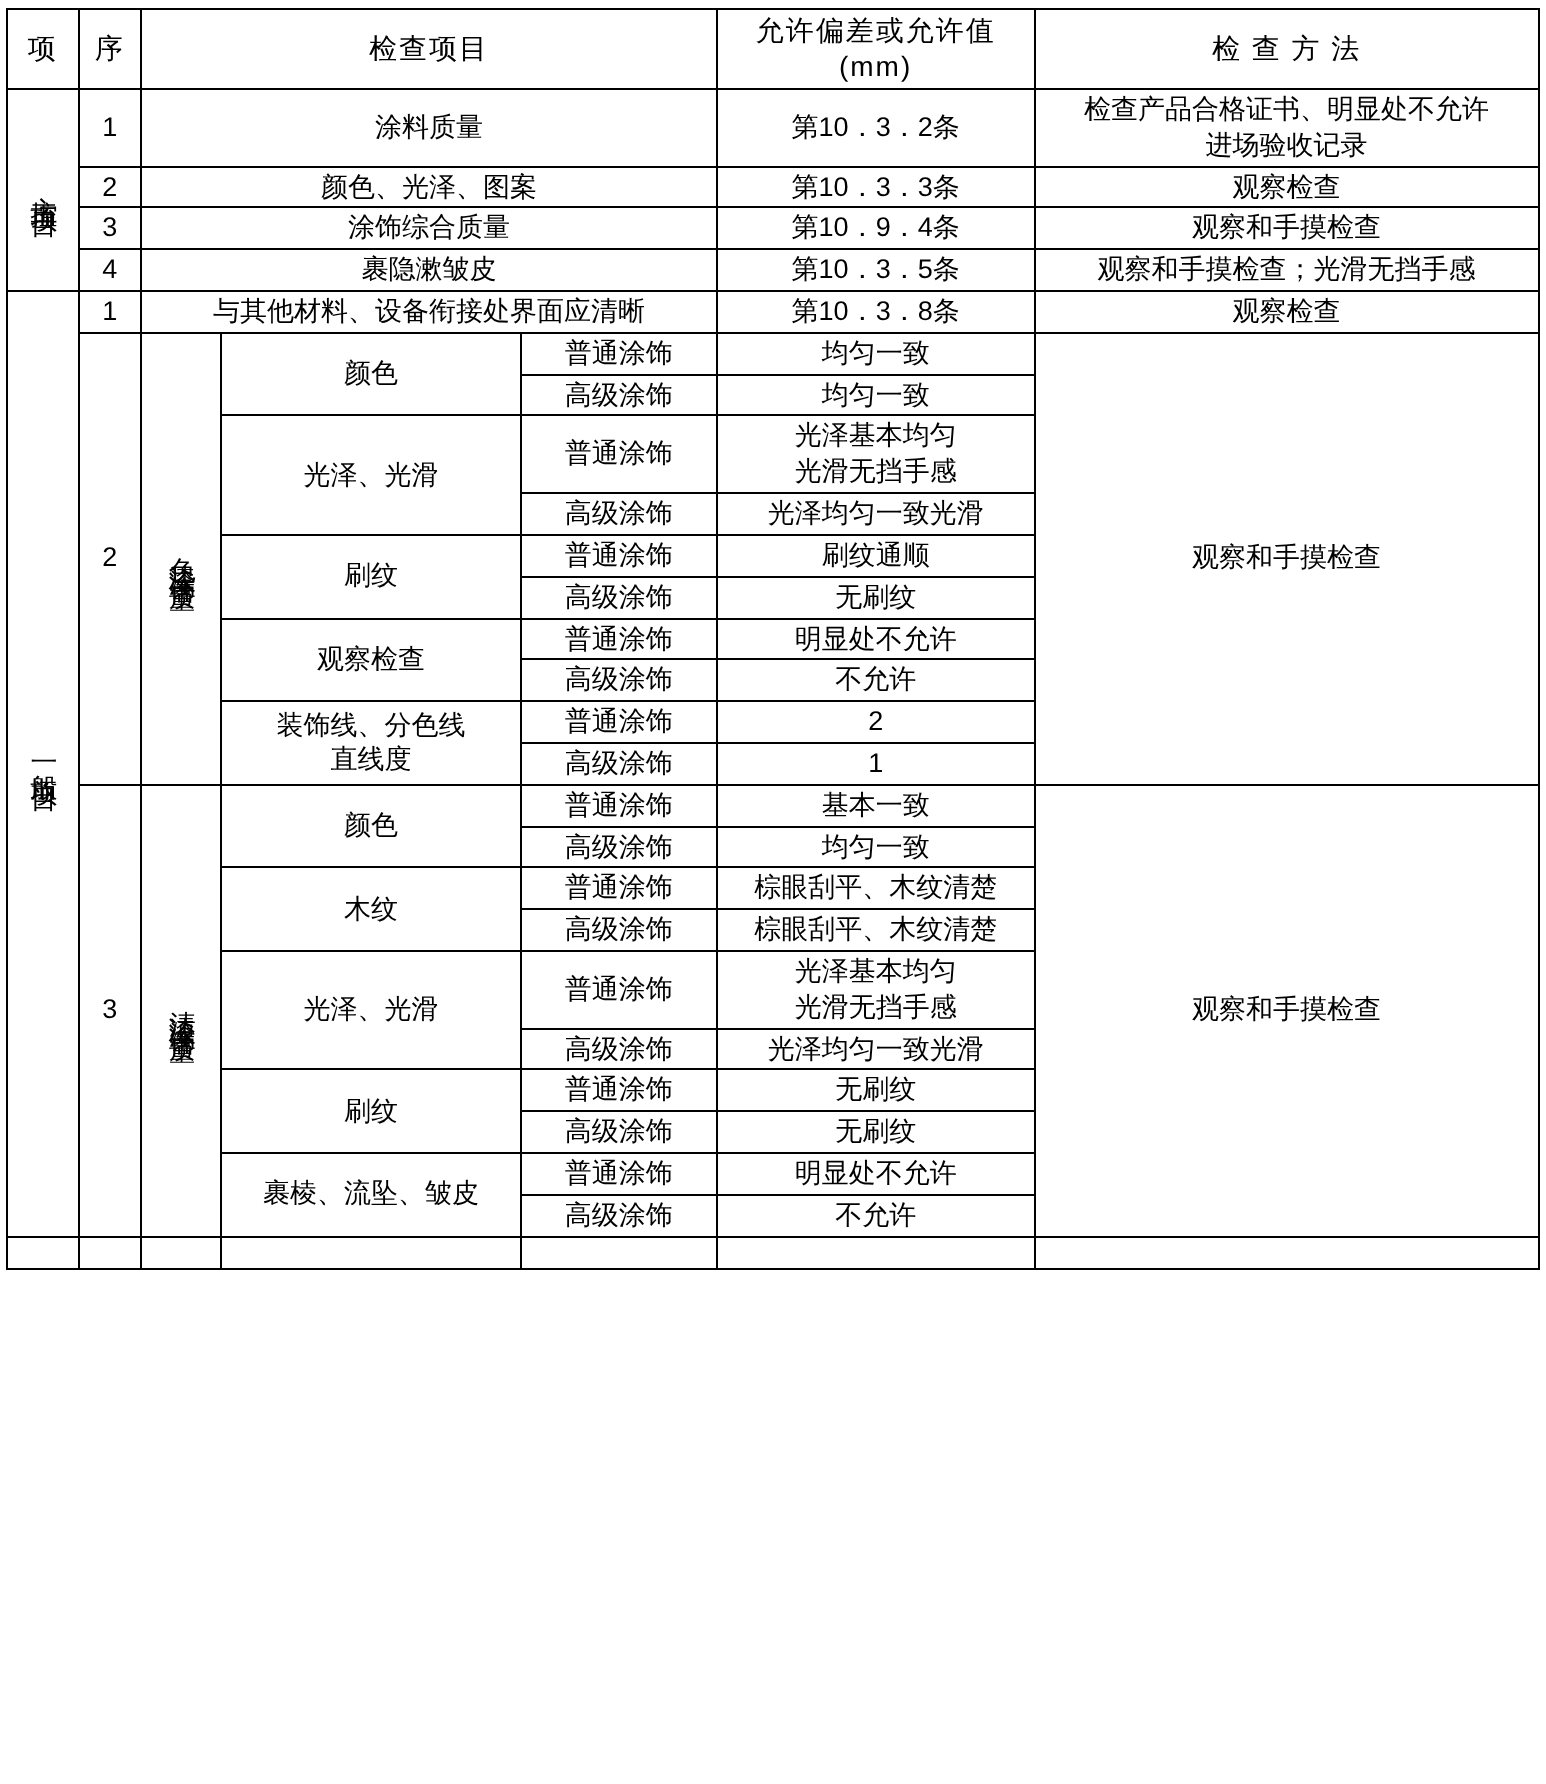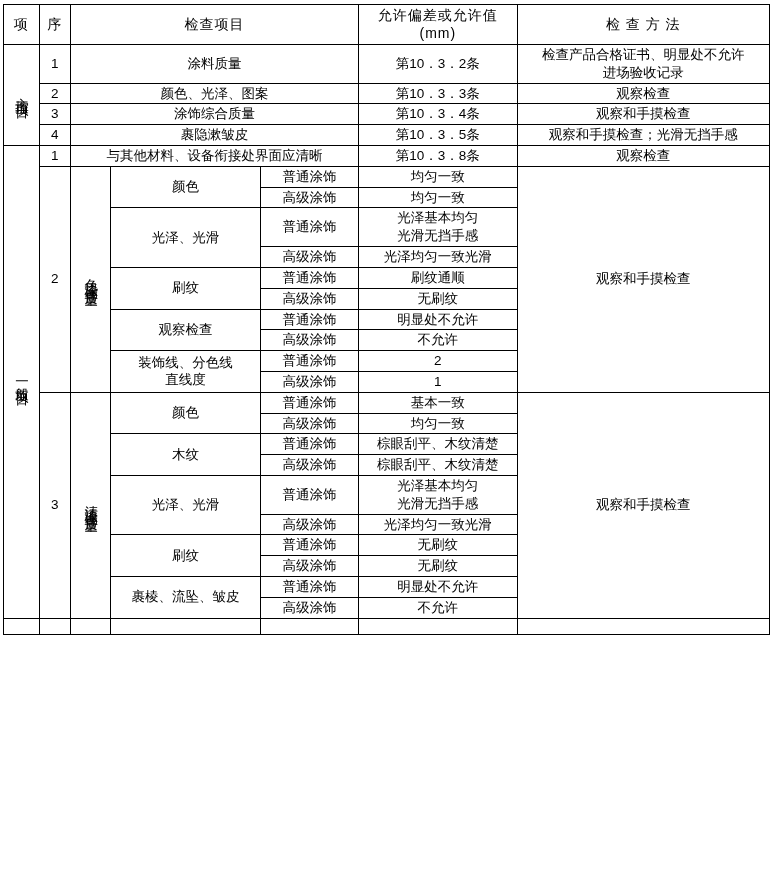--- a/index.html
+++ b/index.html
@@ -97,21 +97,21 @@
       </tr>
       <tr>
         <td>2</td>
         <td colspan="3">颜色、光泽、图案</td>
         <td>第10．3．3条</td>
         <td>观察检查</td>
       </tr>
       <tr>
         <td>3</td>
         <td colspan="3">涂饰综合质量</td>
-        <td>第10．3．4条</td>
+        <td>第10．9．4条</td>
         <td>观察和手摸检查</td>
       </tr>
       <tr>
         <td>4</td>
         <td colspan="3">裹隐漱皱皮</td>
         <td>第10．3．5条</td>
         <td>观察和手摸检查；光滑无挡手感</td>
       </tr>
 
       <tr>

